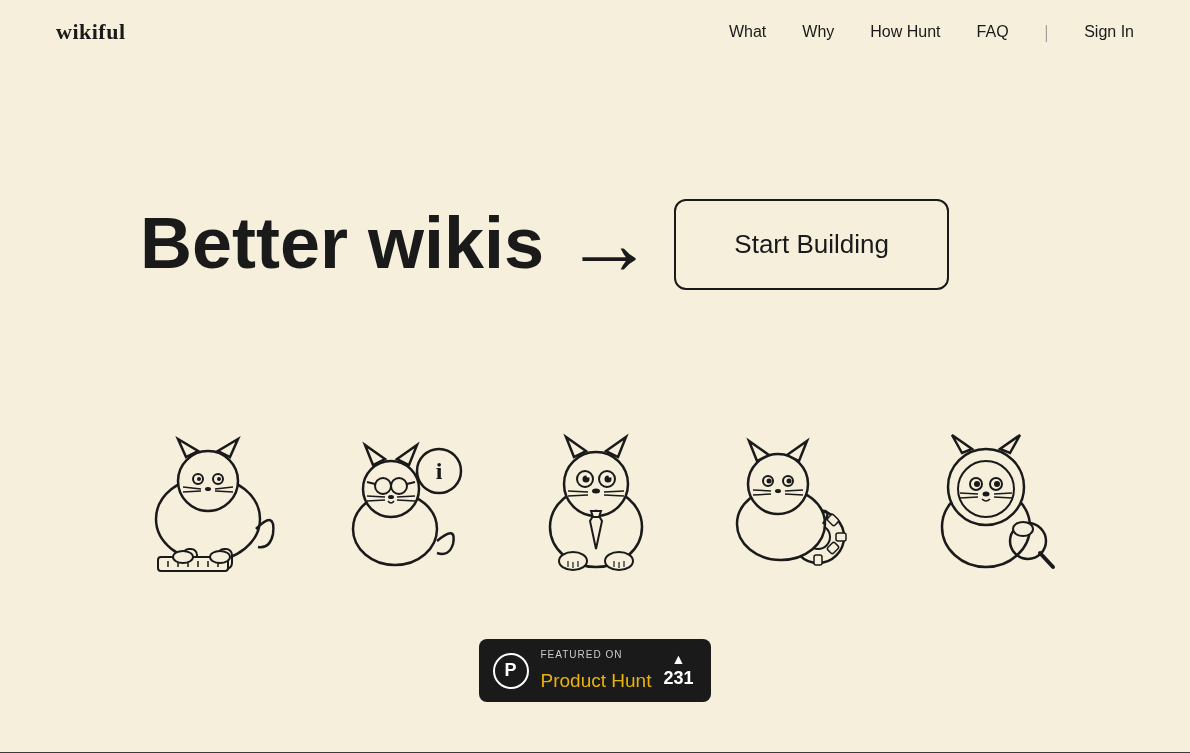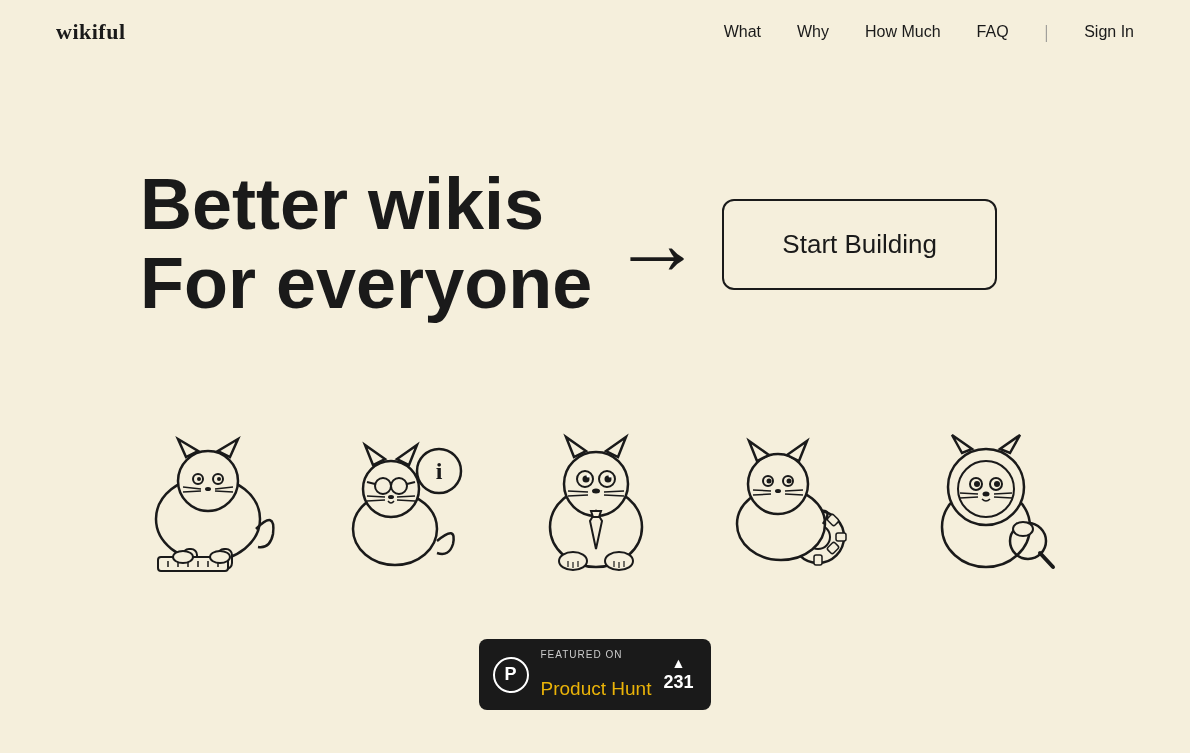--- a/index.html
+++ b/index.html
@@ -148,21 +148,21 @@
       align-items: center;
       justify-content: center;
       font-weight: 900;
       font-size: 18px;
       flex-shrink: 0;
     }
 
     .ph-text-block {
       display: flex;
       flex-direction: column;
-      gap: 18px;
+      gap: 10px;
       justify-content: center;
     }
 
     .ph-featured-text {
       font-size: 10px;
       letter-spacing: 1px;
       color: #ccc;
       text-transform: uppercase;
     }
 
@@ -206,32 +206,31 @@
     
   </style>
 </head>
 <body>
 
 <nav>
   <div class="nav-logo">wikiful</div>
   <ul class="nav-links">
     <li><a>What</a></li>
     <li><a>Why</a></li>
-    <li><a>How Much</a></li>
+    <li><a>How Hunt</a></li>
     <li><a>FAQ</a></li>
     <li><span class="nav-divider">|</span></li>
     <li><a>Sign In</a></li>
   </ul>
 </nav>
 
 <section class="hero">
   <div class="hero-text">
     <h1>
       <span>Better wikis</span><br>
-      <span>For everyone</span>
     </h1>
   </div>
   <div class="hero-arrow">→</div>
   <div class="hero-cta">
     <button class="start-building-btn">Start Building</button>
   </div>
 </section>
 
 <div class="cats-row">
 

